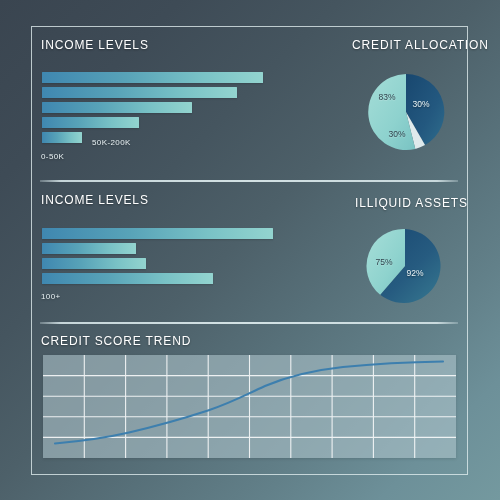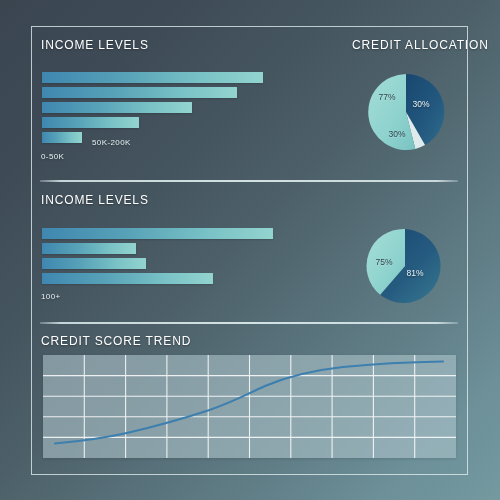--- a/index.html
+++ b/index.html
@@ -146,57 +146,58 @@
       </defs>
 
       <path d="M41 41 L41 3 A38 38 0 0 1 60 74.1 Z" fill="url(#navyGrad1)"></path>
 
       <path d="M41 41 L60 74.1 A38 38 0 0 1 50.3 77.9 Z" fill="#dfeaec"></path>
 
       <path d="M41 41 L50.3 77.9 A38 38 0 1 1 41 3 Z" fill="url(#tealGrad1)"></path>
     </svg>
     <div class="pie-label dark" style="left:56px; top:33px;">30%</div>
     <div class="pie-label onlight" style="left:32px; top:63px;">30%</div>
-    <div class="pie-label onlight" style="left:22px; top:26px;">77%</div>
+    <div class="pie-label onlight" style="left:22px; top:26px;">83%</div>
   </div>
 
   <div class="divider" style="top:180px;"></div>
 
   <div class="sec-title" style="left:41px; top:193px;">INCOME LEVELS</div>
 
   <div>
     <div class="bar" style="left:42px; top:228px; width:231px;"></div>
     <div class="bar" style="left:42px; top:243px; width:94px;"></div>
     <div class="bar" style="left:42px; top:258px; width:104px;"></div>
     <div class="bar" style="left:42px; top:273px; width:171px;"></div>
   </div>
 
   <div class="bar-label" style="left:41px; top:292px;text-align:center;">100+</div>
 
+  <div class="sec-title" style="left:355px; top:196px;">ILLIQUID ASSETS</div>
 
   <div class="pie-wrap" style="left:365px; top:226px; width:80px; height:80px;">
     <svg width="80" height="80" viewBox="0 0 80 80">
       <defs>
         <linearGradient id="navyGrad2" x1="0.1" y1="0" x2="0.9" y2="1">
           <stop offset="0%" stop-color="#1b4b73"></stop>
           <stop offset="55%" stop-color="#265b80"></stop>
           <stop offset="100%" stop-color="#35768f"></stop>
         </linearGradient>
         <linearGradient id="tealGrad2" x1="0" y1="0" x2="1" y2="1">
           <stop offset="0%" stop-color="#a6ded8"></stop>
           <stop offset="60%" stop-color="#8fd3ce"></stop>
           <stop offset="100%" stop-color="#7ac5c4"></stop>
         </linearGradient>
       </defs>
 
       <path d="M40 40 L40 3 A37 37 0 1 1 15.2 68.7 Z" fill="url(#navyGrad2)"></path>
 
       <path d="M40 40 L15.2 68.7 A37 37 0 0 1 40 3 Z" fill="url(#tealGrad2)"></path>
     </svg>
-    <div class="pie-label dark" style="left:50px; top:47px;">81%</div>
+    <div class="pie-label dark" style="left:50px; top:47px;">92%</div>
     <div class="pie-label onlight" style="left:19px; top:36px;">75%</div>
   </div>
 
   <div class="divider" style="top:322px;"></div>
 
   <div class="sec-title" style="left:41px; top:334px;">CREDIT SCORE TREND</div>
 
   <div id="trend-panel">
     <svg width="413" height="103" viewBox="0 0 413 103">
       <g stroke="#ffffff" stroke-width="1.1" opacity="0.85">

